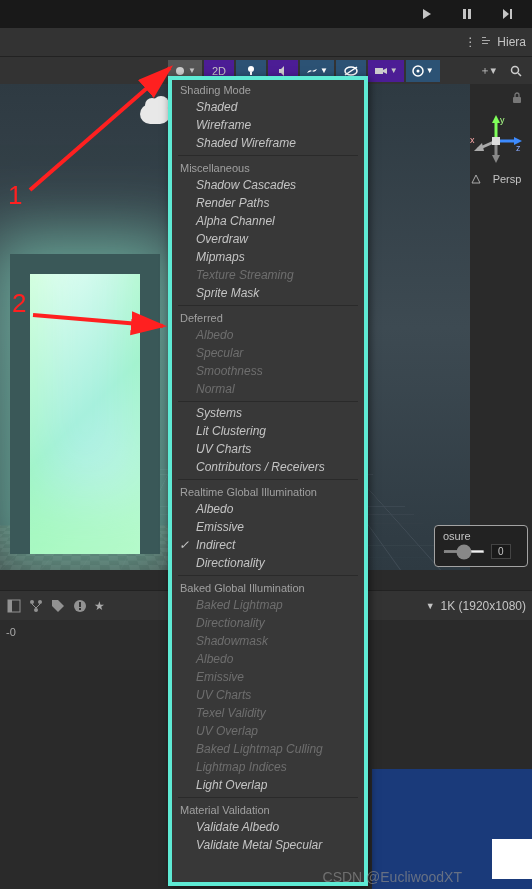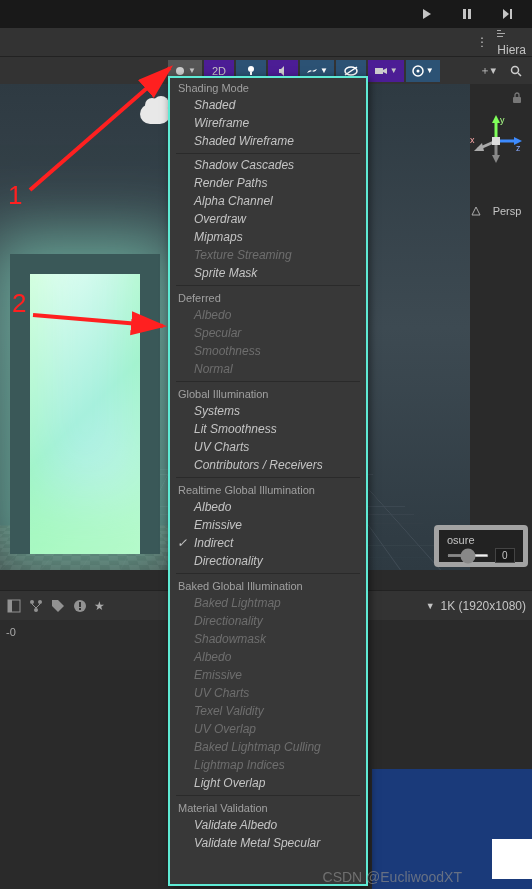--- a/index.html
+++ b/index.html
@@ -25,21 +25,21 @@
     .top-bar svg { fill: #c4c4c4; }
     .second-bar {
       height: 28px;
       background: #333333;
       display: flex;
       justify-content: flex-end;
       align-items: center;
       padding: 0 6px;
       gap: 6px;
     }
-    .hierarchy-label { color: #c4c4c4; font-size: 12px; display: flex; align-items: flex-start; gap: 3px; flex-direction: column; }
+    .hierarchy-label { color: #c4c4c4; font-size: 12px; display: flex; align-items: flex-start; gap: 3px; }
     .third-bar {
       height: 28px;
       background: #333333;
       border-top: 1px solid #222;
       display: flex;
       justify-content: space-between;
       align-items: center;
       padding: 0 0 0 168px;
     }
     .toolbar-btn {
@@ -128,29 +128,29 @@
       right: 0;
       width: 72px;
       height: 110px;
       display: flex;
       flex-direction: column;
       align-items: center;
       padding-top: 8px;
     }
     .lock-icon { align-self: flex-end; margin-right: 10px; margin-bottom: 4px; opacity: 0.6; }
     .axis-gizmo { width: 56px; height: 56px; position: relative; margin-top: 2px; }
-    .persp-label { margin-top: 36px; font-size: 11px; color: #c4c4c4; display: flex; align-items: center; gap: 12px; }
+    .persp-label { margin-top: 4px; font-size: 11px; color: #c4c4c4; display: flex; align-items: center; gap: 12px; }
 
     .dropdown-menu {
       position: absolute;
       top: 76px;
       left: 168px;
       width: 200px;
       background: #383838;
-      border: 2px solid #5eead4;
+      border: 4px solid #5eead4;
       box-shadow: 2px 2px 8px rgba(0,0,0,0.5);
       z-index: 100;
       font-size: 12px;
       height: 810px;
       overflow: visible;
     }
     .menu-section-title {
       color: #a0a0a0;
       font-size: 11px;
       padding: 4px 8px 2px 8px;
@@ -214,21 +214,21 @@
       position: absolute;
       top: 525px;
       right: 4px;
       width: 94px;
       height: 42px;
       background: #222;
       border-radius: 4px;
       padding: 4px 8px;
       color: #c4c4c4;
       font-size: 11px;
-      border: 5px solid #a3a3a3;
+      border: 1px solid #a3a3a3;
     }
     .exposure-box .slider-row { display: flex; align-items: center; gap: 6px; margin-top: 2px; }
     .exposure-box input[type=range] { width: 42px; height: 3px; accent-color: #888; }
     .exposure-box .val { background: #1a1a1a; padding: 1px 6px; border: 1px solid #444; font-size: 10px; }
 
     .bottom-blue {
       position: absolute;
       bottom: 0;
       right: 0;
       width: 160px;
@@ -404,37 +404,37 @@
   </div>
 </div>
 
 <div class="dropdown-menu" id="dropdown-container">
 
 <div class="menu-section-title">Shading Mode</div>
     <div class="menu-item"><span>Shaded</span></div>
     <div class="menu-item"><span>Wireframe</span></div>
     <div class="menu-item"><span>Shaded Wireframe</span></div>
     <div class="menu-divider"></div>
+    <div class="menu-section-title">Miscellaneous</div>
     <div class="menu-item"><span>Shadow Cascades</span></div>
     <div class="menu-item"><span>Render Paths</span></div>
     <div class="menu-item"><span>Alpha Channel</span></div>
     <div class="menu-item"><span>Overdraw</span></div>
     <div class="menu-item"><span>Mipmaps</span></div>
     <div class="menu-item disabled"><span>Texture Streaming</span></div>
     <div class="menu-item"><span>Sprite Mask</span></div>
     <div class="menu-divider"></div>
     <div class="menu-section-title">Deferred</div>
     <div class="menu-item disabled"><span>Albedo</span></div>
     <div class="menu-item disabled"><span>Specular</span></div>
     <div class="menu-item disabled"><span>Smoothness</span></div>
     <div class="menu-item disabled"><span>Normal</span></div>
     <div class="menu-divider"></div>
-    <div class="menu-section-title">Global Illumination</div>
     <div class="menu-item"><span>Systems</span></div>
-    <div class="menu-item"><span>Lit Smoothness</span></div>
+    <div class="menu-item"><span>Lit Clustering</span></div>
     <div class="menu-item"><span>UV Charts</span></div>
     <div class="menu-item"><span>Contributors / Receivers</span></div>
     <div class="menu-divider"></div>
     <div class="menu-section-title">Realtime Global Illumination</div>
     <div class="menu-item"><span>Albedo</span></div>
     <div class="menu-item"><span>Emissive</span></div>
     <div class="menu-item"><span class="check">✓</span><span>Indirect</span></div>
     <div class="menu-item"><span>Directionality</span></div>
     <div class="menu-divider"></div>
     <div class="menu-section-title">Baked Global Illumination</div>

